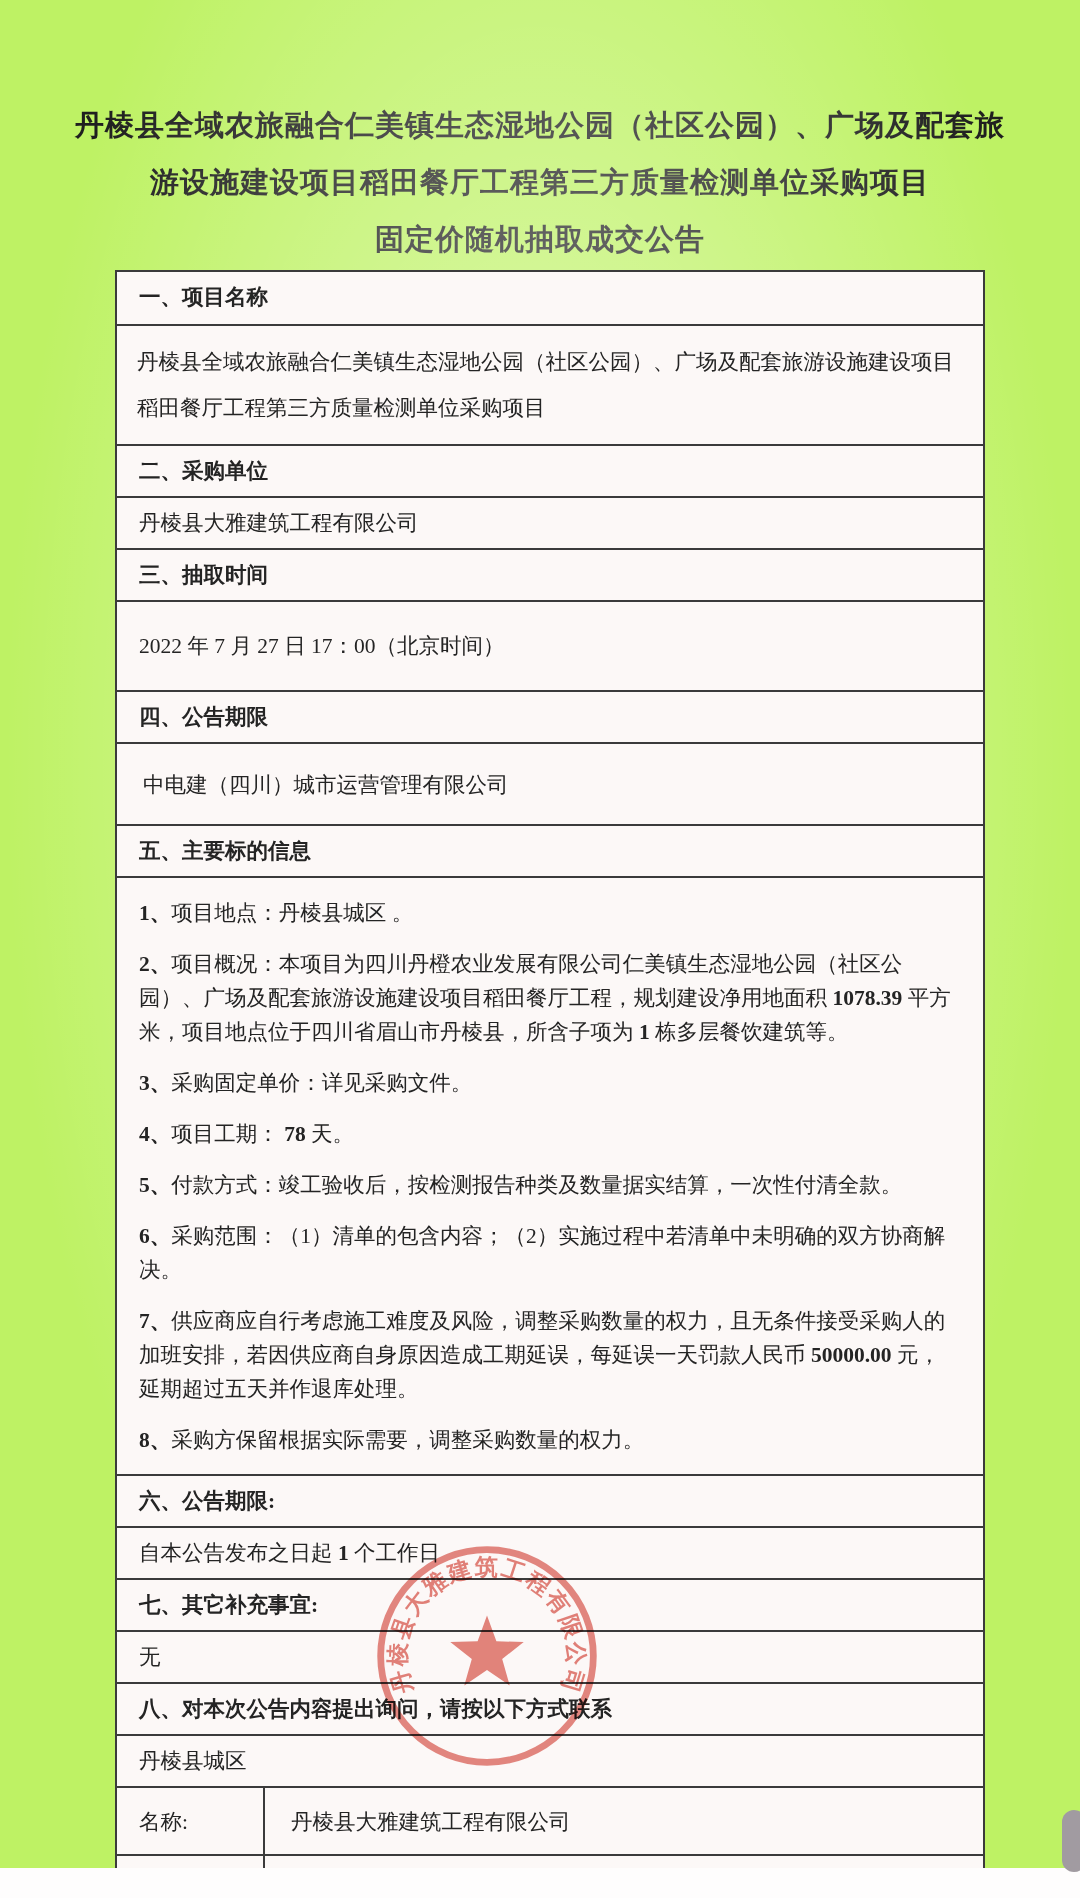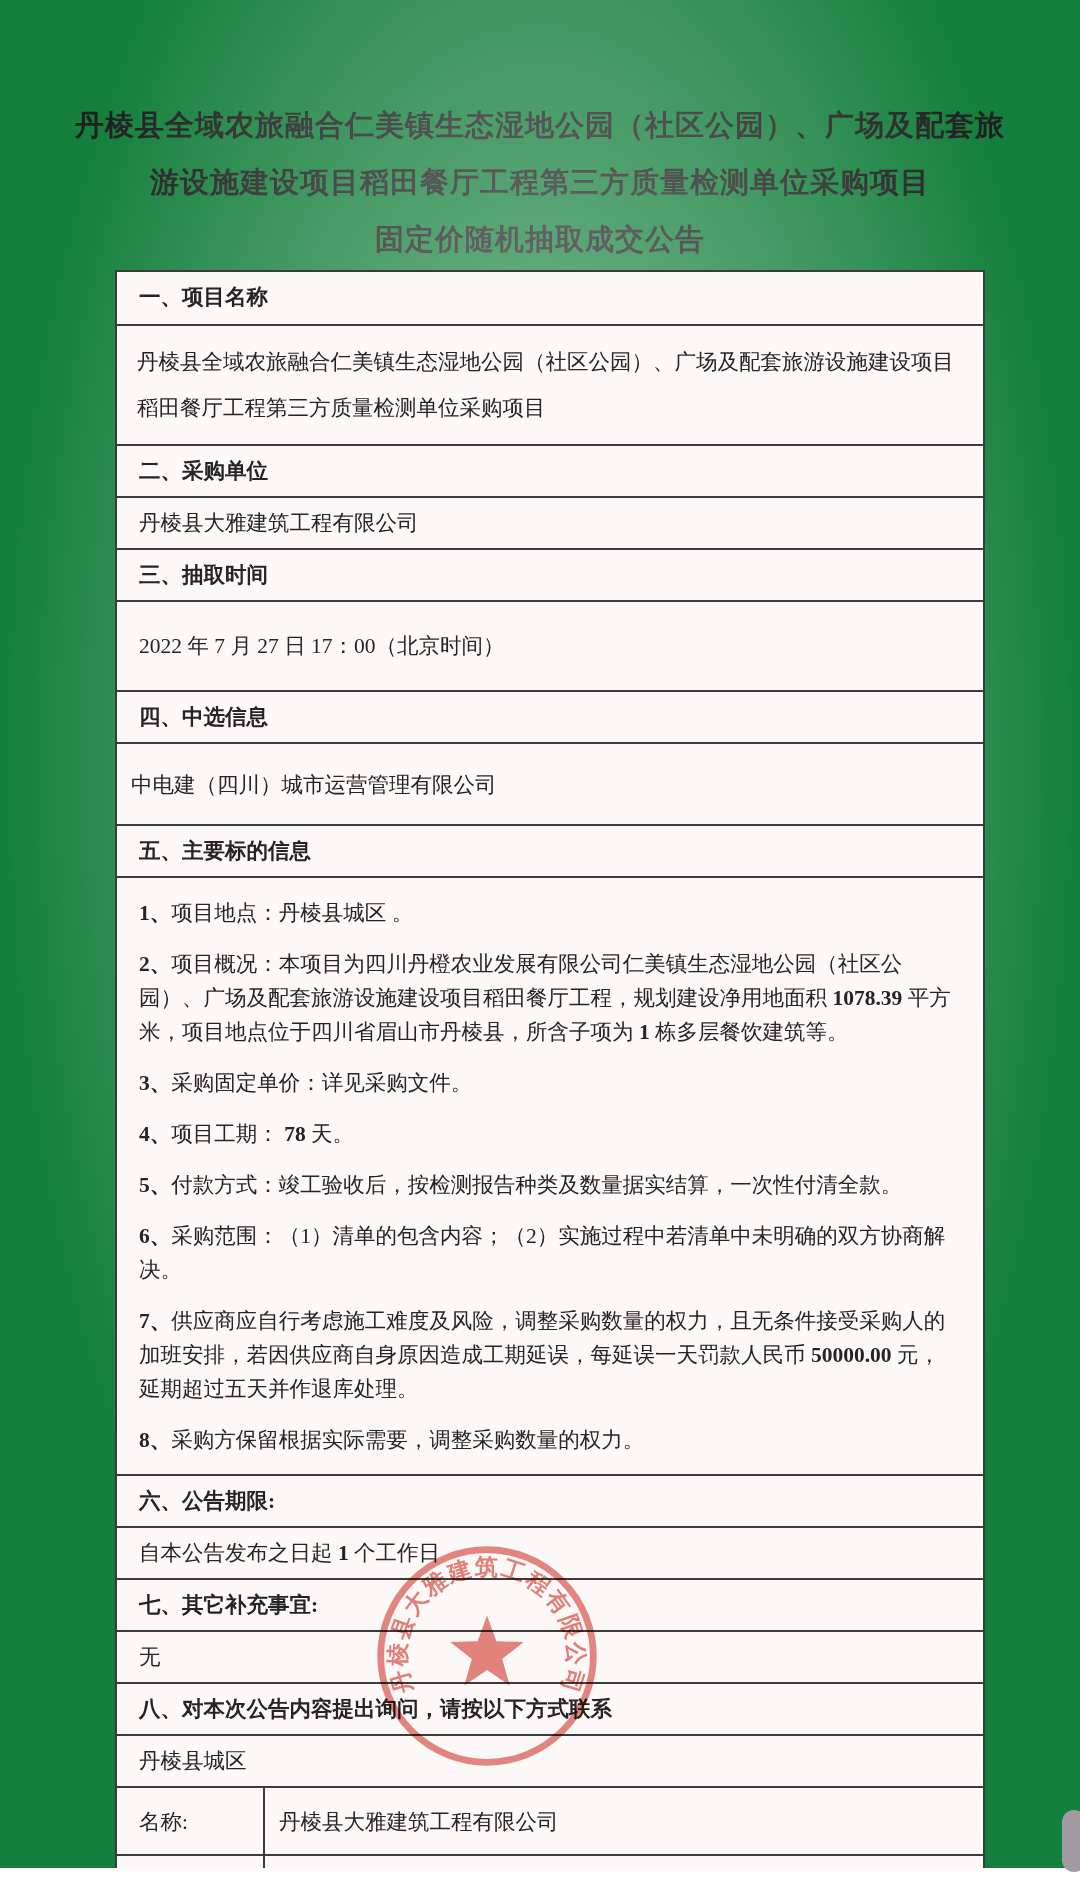--- a/index.html
+++ b/index.html
@@ -3,21 +3,21 @@
 <meta charset="utf-8">
 <style>
   html,body{margin:0;padding:0;}
   body{
     width:1080px;height:1898px;
     font-family:"Liberation Serif","DejaVu Serif",serif;
     background:#fefdfd;
   }
   .page{
     position:relative;width:1080px;height:1898px;overflow:hidden;
-    background:#15803d;
+    background:#bef264;
     color:#242424;
   }
   
   .page::before{
     content:"";position:absolute;inset:0;pointer-events:none;
     background:radial-gradient(ellipse at 50% 40%, rgba(255,255,255,.55) 0%, rgba(248,238,240,.0) 70%);
   }
   .bottom-strip{
     position:absolute;left:0;right:0;bottom:0;height:30px;background:#fefdfd;
   }
@@ -40,21 +40,21 @@
   .hdr{font-weight:bold;line-height:50px;min-height:52px;}
   .txt{line-height:50px;min-height:52px;}
   .txt.multiline{padding:13px 20px;line-height:46px;min-height:86px;}
   .txt.tall{line-height:88px;min-height:90px;}
   .split{display:flex;padding:0;align-items:stretch;}
   .split .label{
     width:148px;flex:0 0 148px;padding-left:22px;
     border-right:2px solid #3b3b3b;display:flex;align-items:center;
     box-sizing:border-box;
   }
-  .split .value{flex:1;padding-left:14px;display:flex;align-items:center;}
+  .split .value{flex:1;padding-left:26px;display:flex;align-items:center;}
   .h80 .label,.h80 .value{min-height:80px;}
   .h50 .label,.h50 .value{min-height:50px;}
   .h66 .label,.h66 .value{min-height:66px;}
   .main-info{padding:18px 22px 0;}
   .main-info p{margin:0 0 17px;line-height:34px;}
   .bold{font-weight:bold;}
   
   .seal{
     position:absolute;left:371px;top:1540px;width:232px;height:232px;
     mix-blend-mode:multiply;opacity:.82;pointer-events:none;
@@ -74,21 +74,21 @@
   <div class="tbl">
     <div class="row hdr">一、项目名称</div>
     <div class="row txt multiline">丹棱县全域农旅融合仁美镇生态湿地公园（社区公园）、广场及配套旅游设施建设项目稻田餐厅工程第三方质量检测单位采购项目</div>
 
     <div class="row hdr">二、采购单位</div>
     <div class="row txt">丹棱县大雅建筑工程有限公司</div>
 
     <div class="row hdr">三、抽取时间</div>
     <div class="row txt tall">2022 年 7 月 27 日 17：00（北京时间）</div>
 
-    <div class="row hdr">四、中选信息</div>
+    <div class="row hdr">四、公告期限</div>
     <div class="row split h80">
       <div class="value">中电建（四川）城市运营管理有限公司</div>
     </div>
 
     <div class="row hdr">五、主要标的信息</div>
     <div class="row main-info">
         <p><span class="bold">1、</span><span>项目地点：丹棱县城区 。</span></p>
         <p><span class="bold">2、</span><span>项目概况：本项目为四川丹橙农业发展有限公司仁美镇生态湿地公园（社区公园）、广场及配套旅游设施建设项目稻田餐厅工程，规划建设净用地面积 </span><span class="bold">1078.39</span><span> 平方米，项目地点位于四川省眉山市丹棱县，所含子项为 </span><span class="bold">1</span><span> 栋多层餐饮建筑等。</span></p>
         <p><span class="bold">3、</span><span>采购固定单价：详见采购文件。</span></p>
         <p><span class="bold">4、</span><span>项目工期： </span><span class="bold">78</span><span> 天。</span></p>

